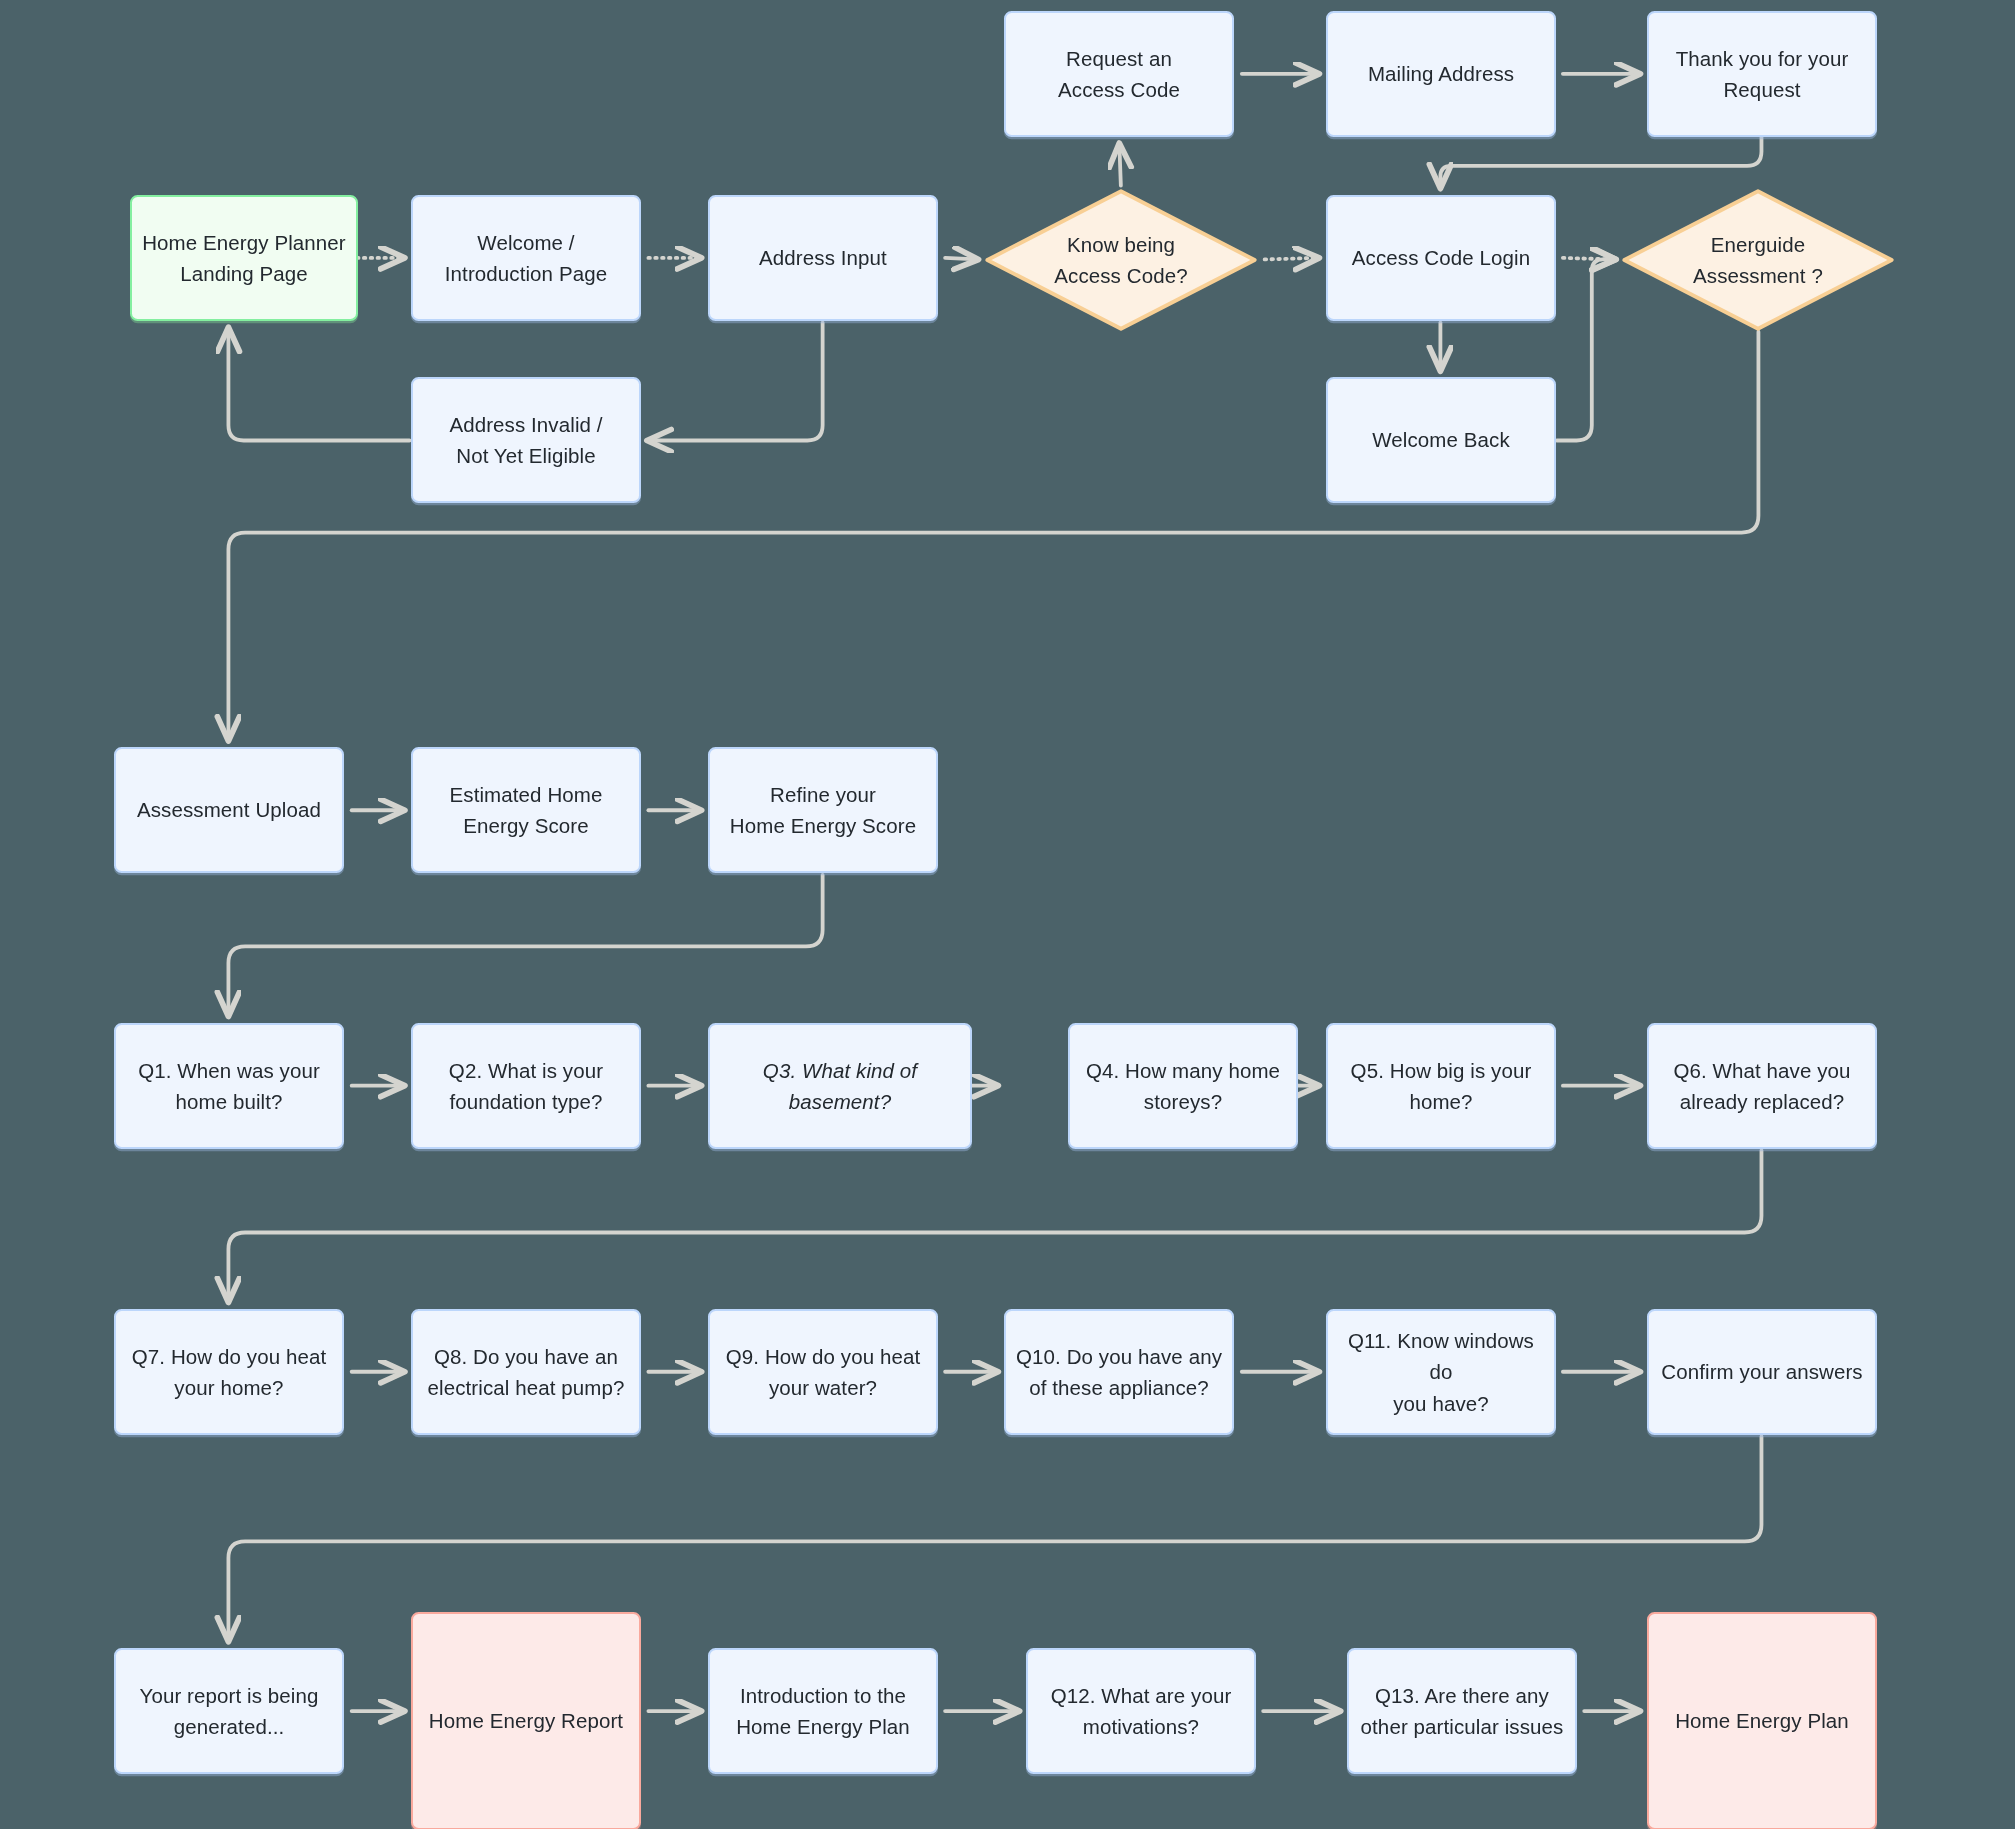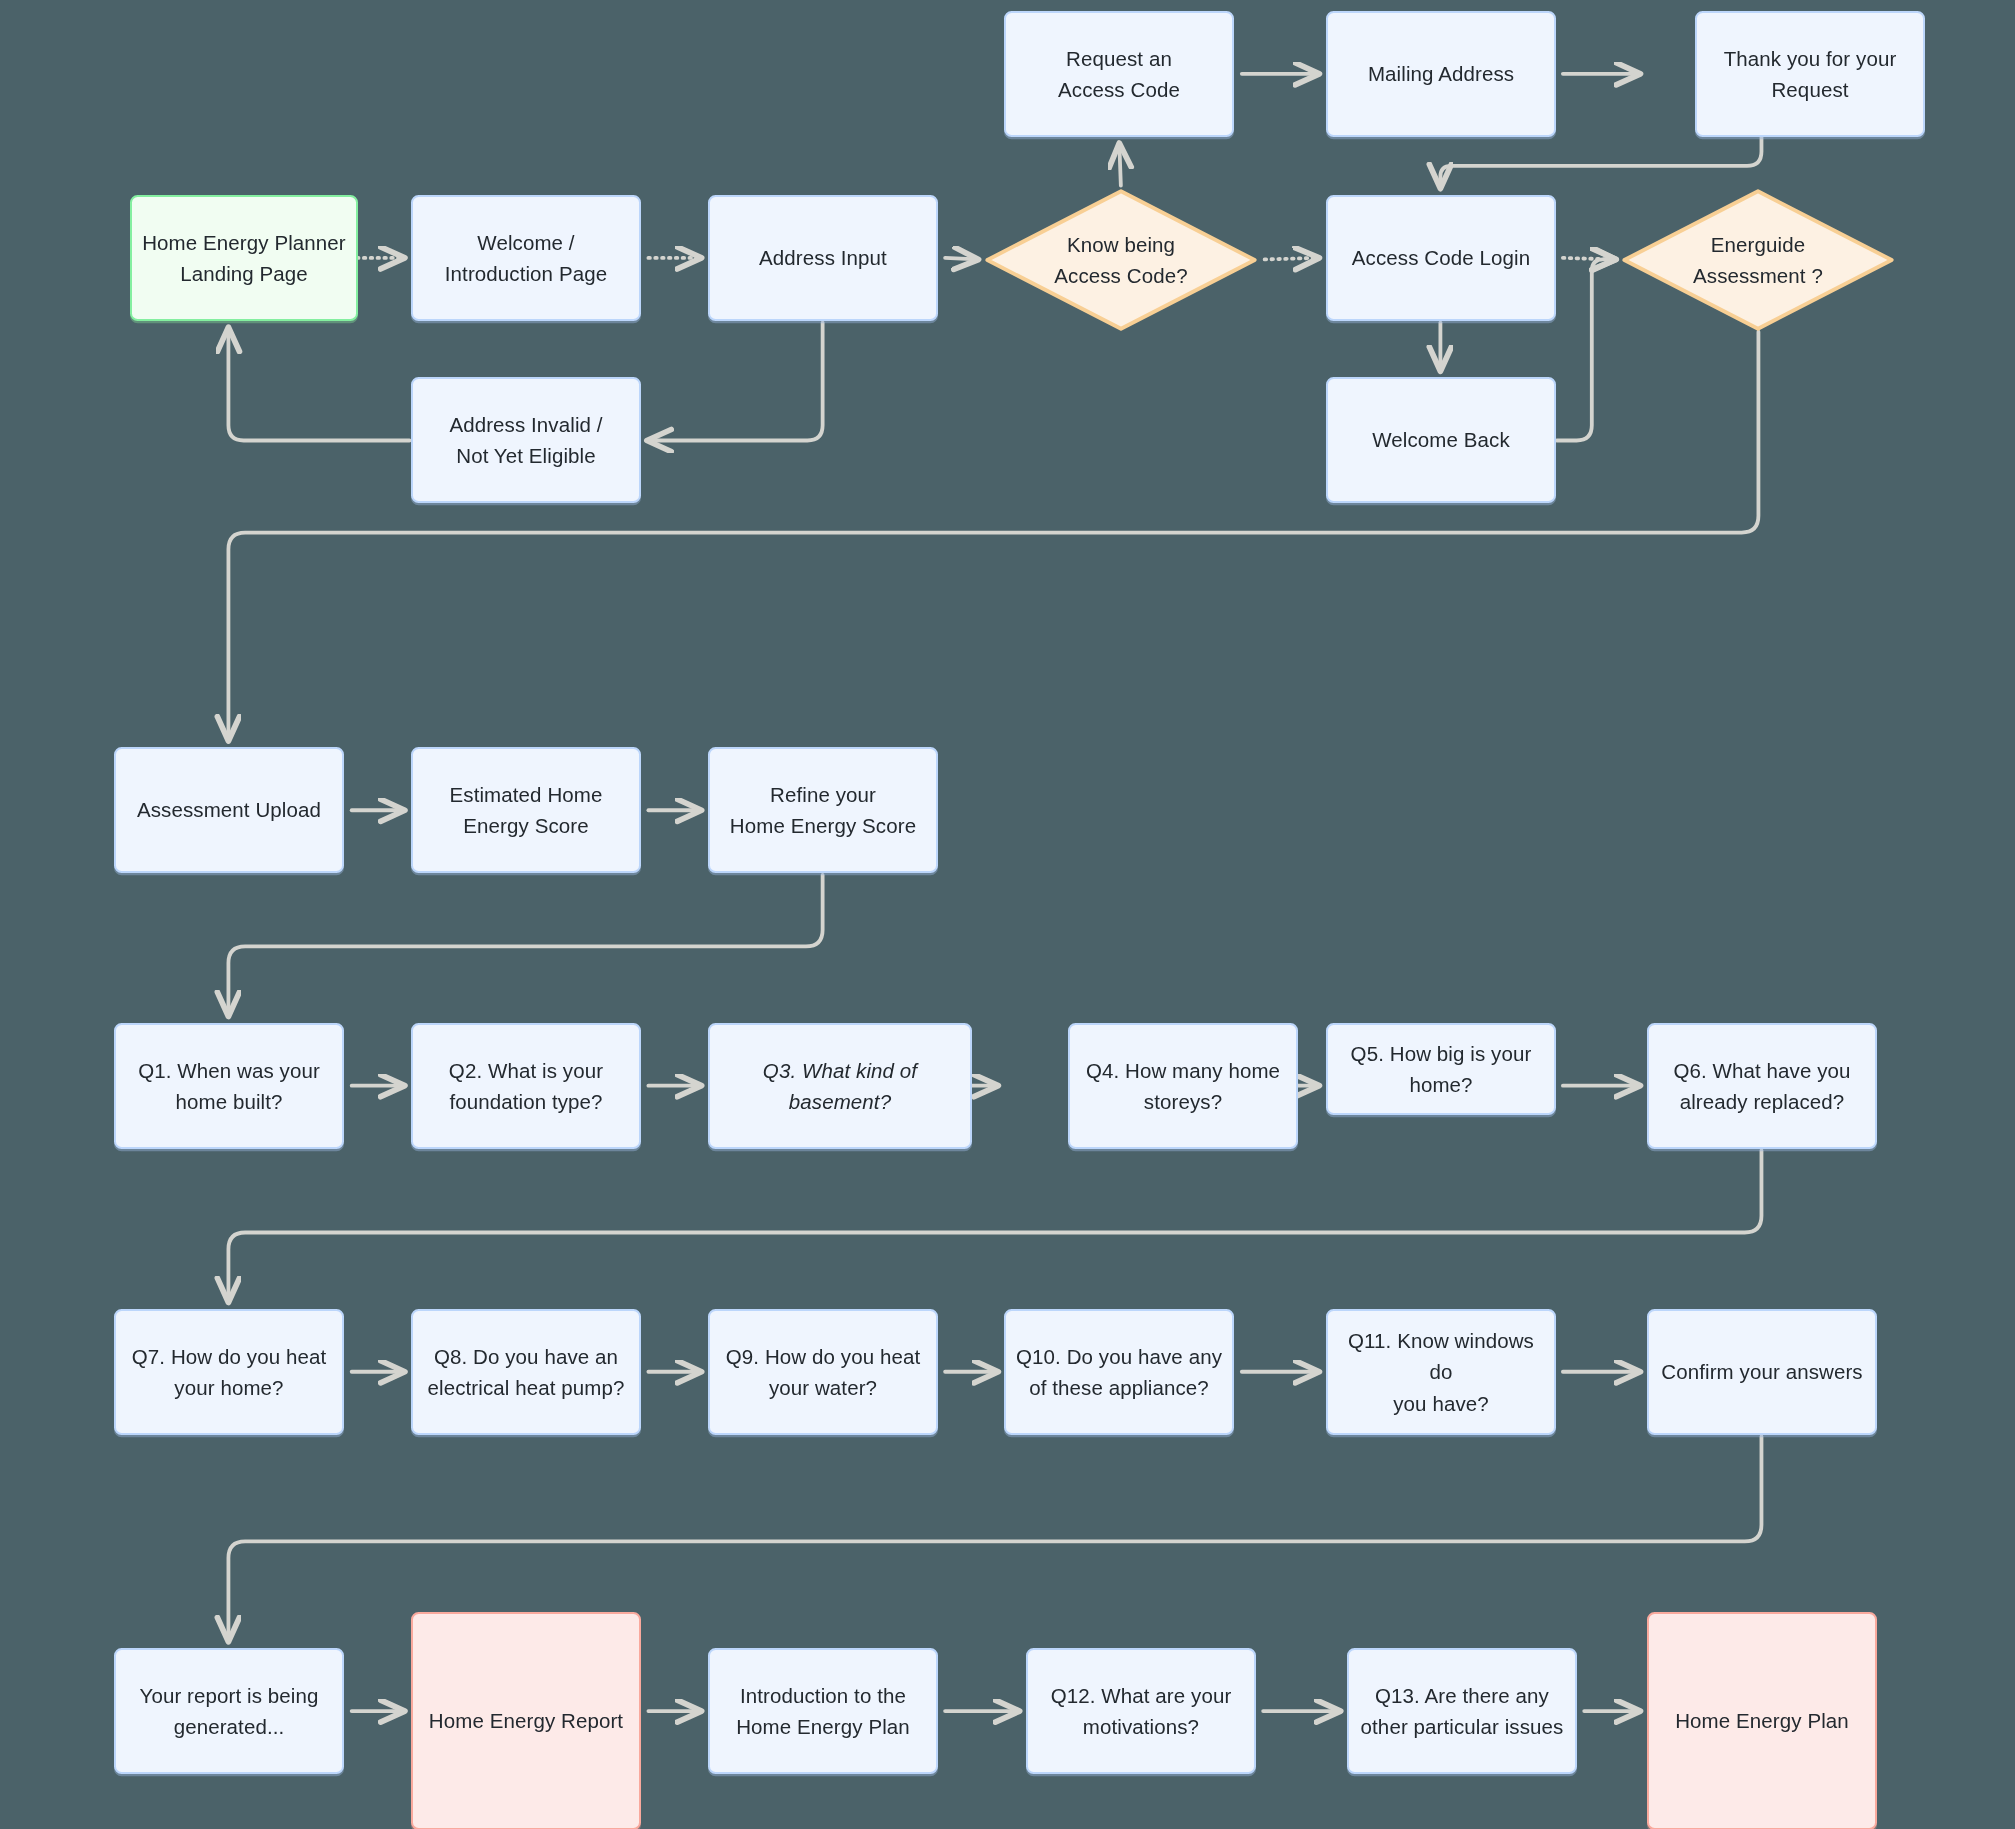--- a/index.html
+++ b/index.html
@@ -155,21 +155,21 @@
         <span class="label dia-label">Energuide
 Assessment ?</span>
       </div>
       <div class="node process" style="left: 1004px; top: 10.7px; width: 230px; height: 126px;">
         <span class="label">Request an
 Access Code</span>
       </div>
       <div class="node process" style="left: 1326px; top: 10.7px; width: 230px; height: 126px;">
         <span class="label">Mailing Address</span>
       </div>
-      <div class="node process" style="left: 1647px; top: 10.7px; width: 230px; height: 126px; margin-left: 48px;">
+      <div class="node process" style="left: 1647px; top: 10.7px; width: 230px; height: 126px;">
         <span class="label">Thank you for your
 Request</span>
       </div>
       <div class="node process" style="left: 1326px; top: 377px; width: 230px; height: 126px;">
         <span class="label">Welcome Back</span>
       </div>
       <div class="node process" style="left: 411px; top: 377px; width: 230px; height: 126px;">
         <span class="label">Address Invalid /
 Not Yet Eligible</span>
       </div>
@@ -193,21 +193,21 @@
 foundation type?</span>
       </div>
       <div class="node process" style="left: 708px; top: 1023px; width: 264px; height: 126px; font-style: italic;">
         <span class="label">Q3. What kind of
 basement?</span>
       </div>
       <div class="node process" style="left: 1048px; top: 1023px; width: 230px; height: 126px; margin-left: 20px;">
         <span class="label">Q4. How many home
 storeys?</span>
       </div>
-      <div class="node process" style="left: 1326px; top: 1023px; width: 230px; height: 92px;">
+      <div class="node process" style="left: 1326px; top: 1023px; width: 230px; height: 126px;">
         <span class="label">Q5. How big is your
 home?</span>
       </div>
       <div class="node process" style="left: 1647px; top: 1023px; width: 230px; height: 126px;">
         <span class="label">Q6. What have you
 already replaced?</span>
       </div>
       <div class="node process" style="left: 114px; top: 1309px; width: 230px; height: 126px;">
         <span class="label">Q7. How do you heat
 your home?</span>

